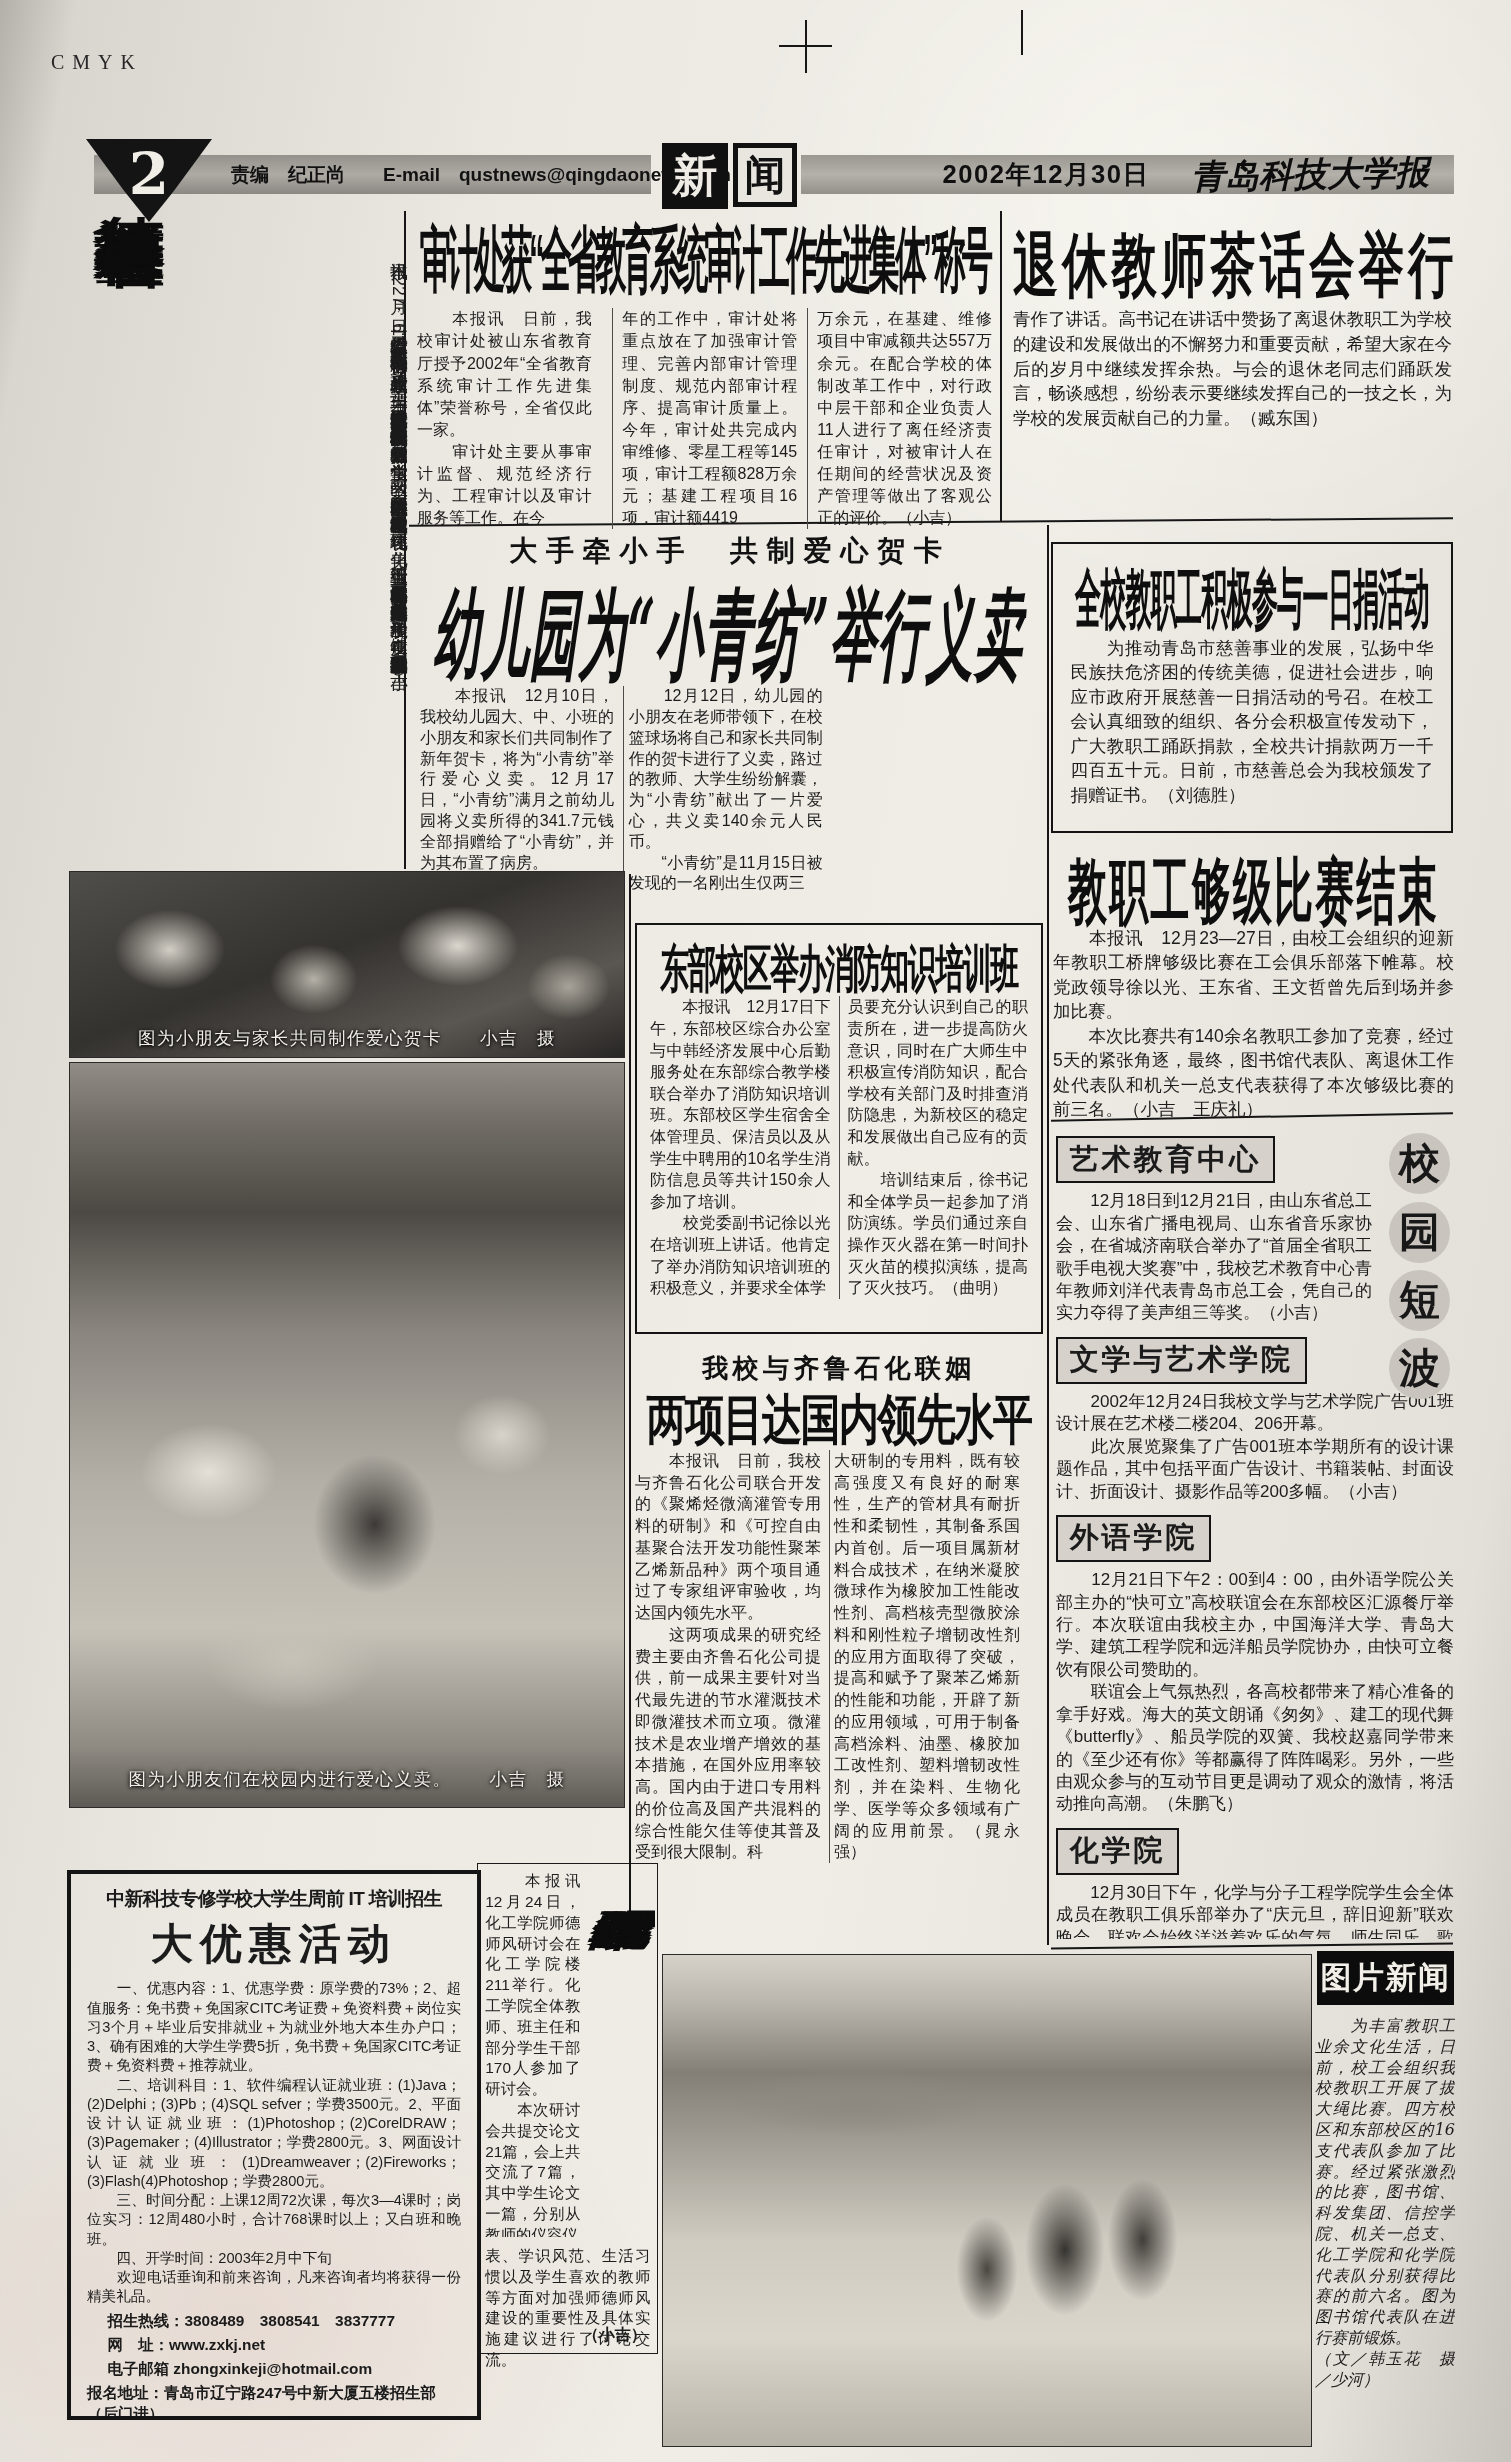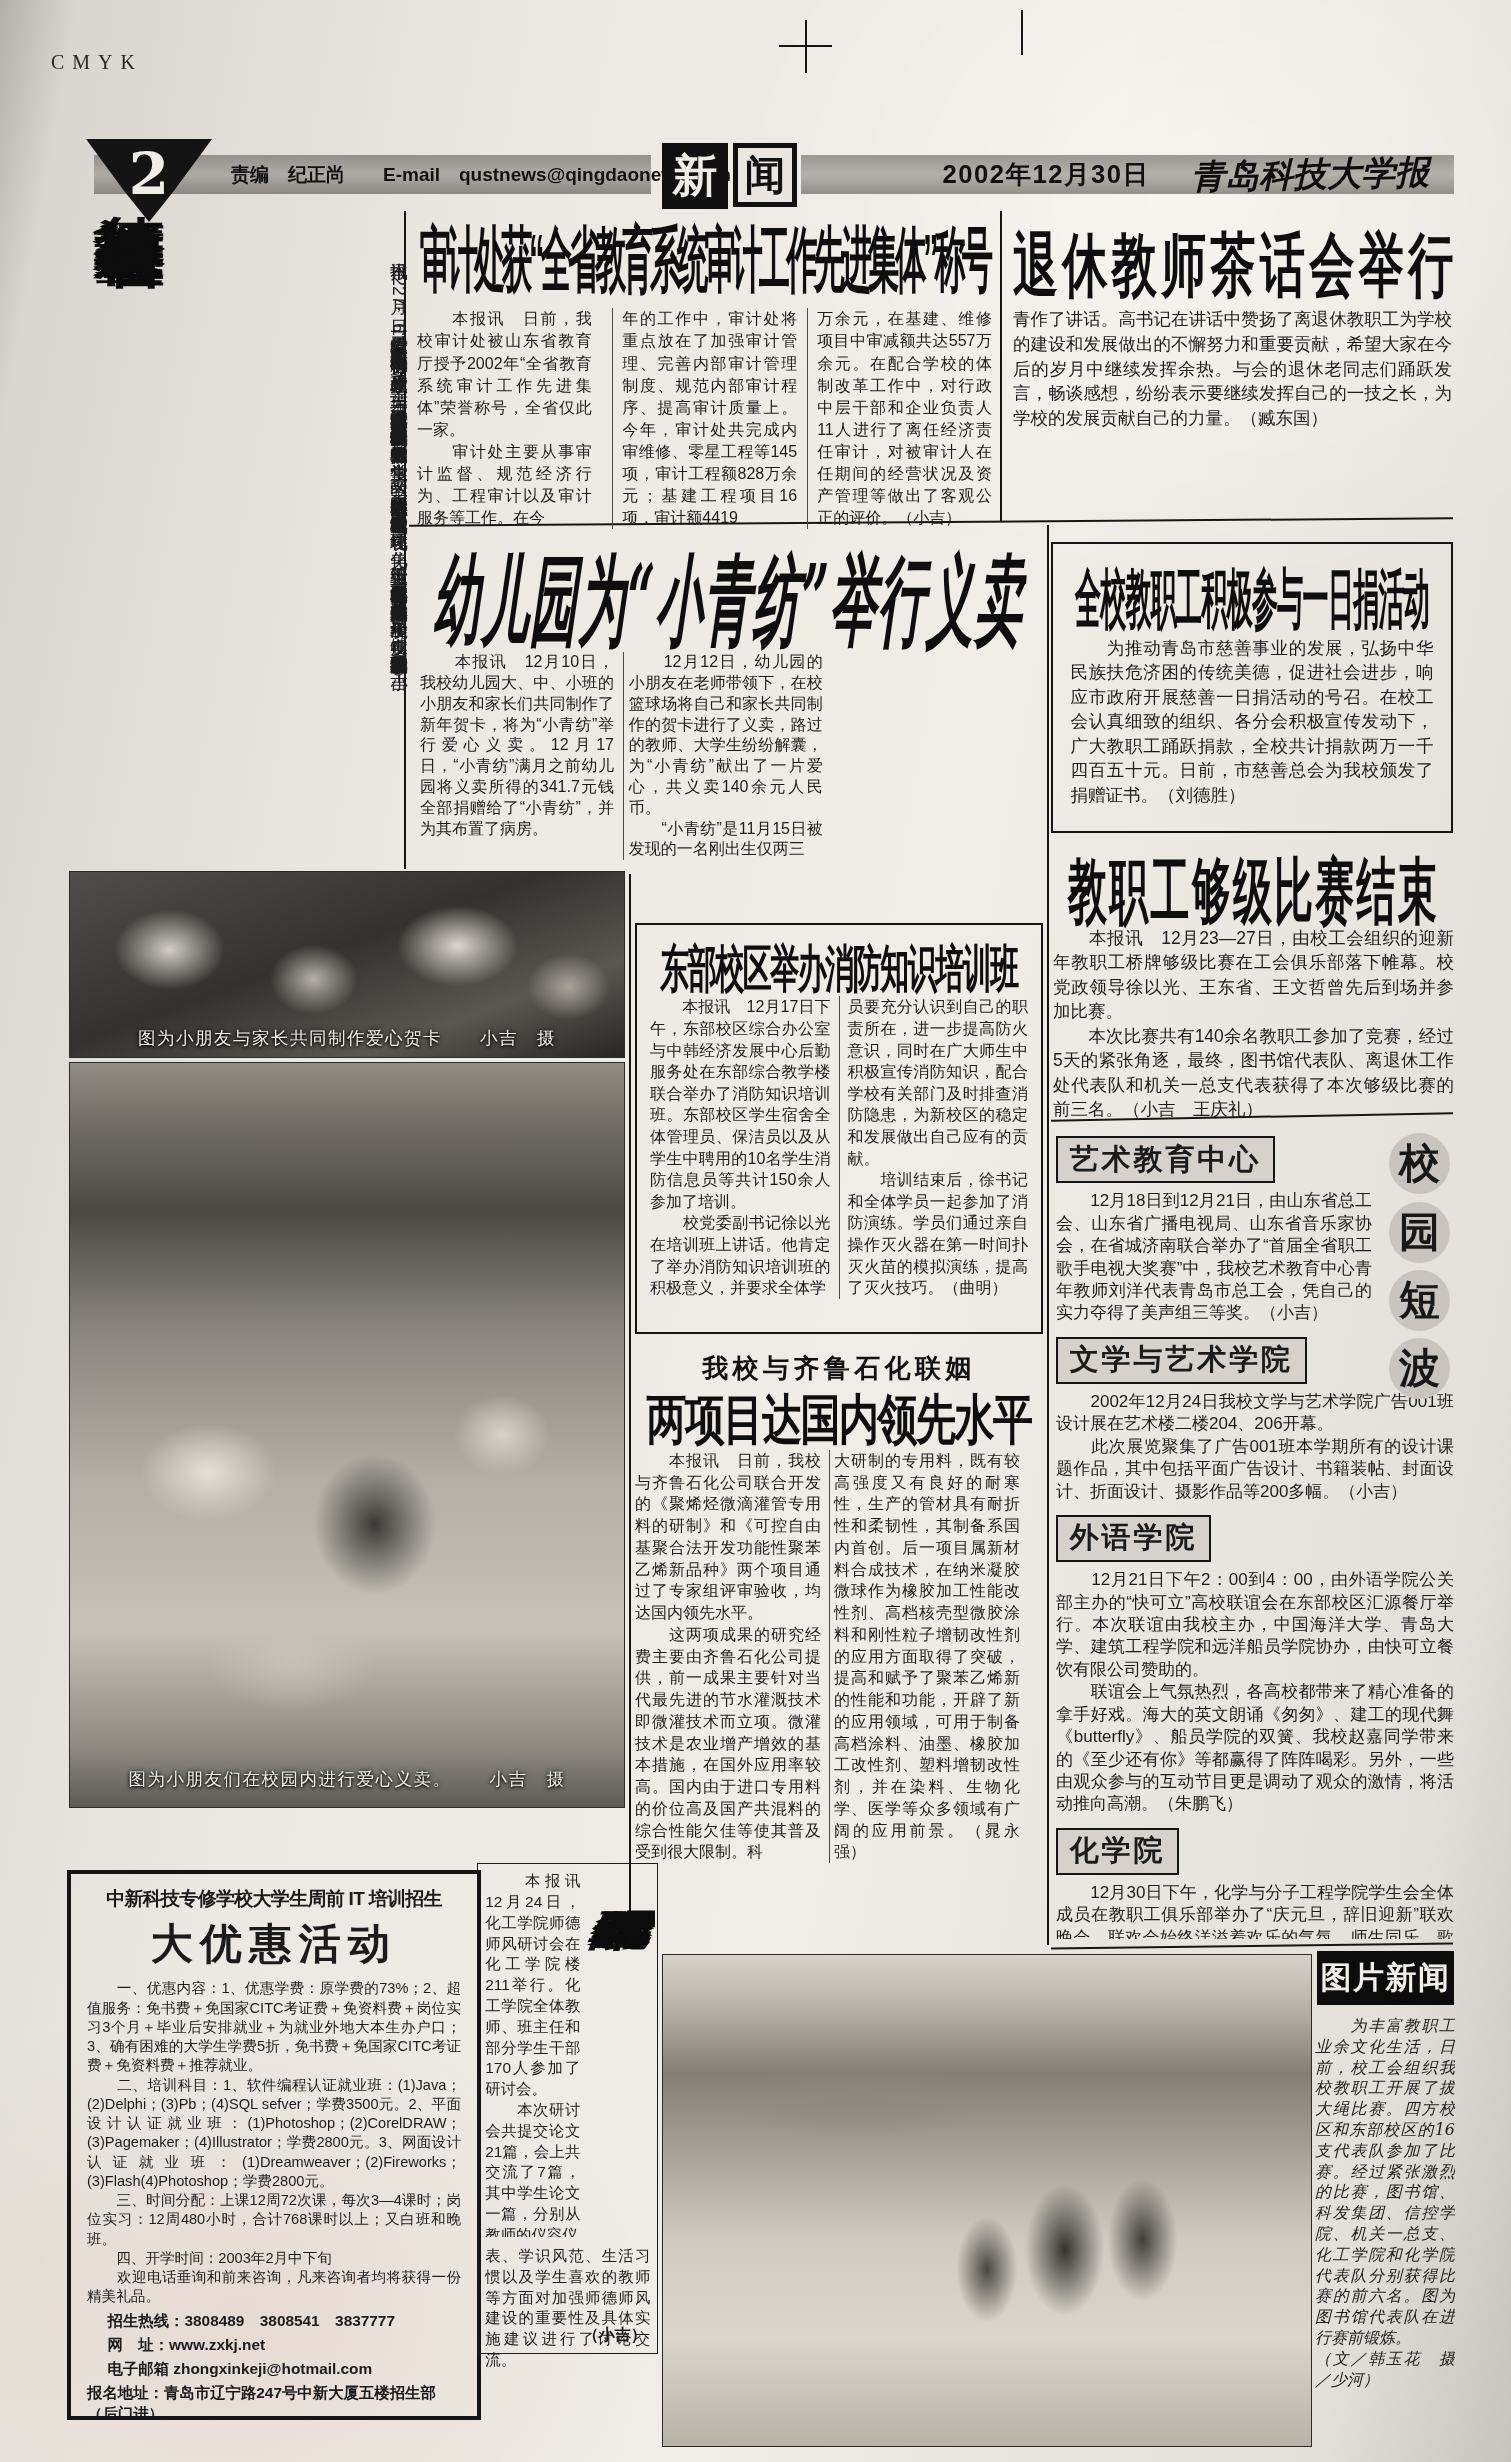--- a/index.html
+++ b/index.html
@@ -82,20 +82,21 @@
 </div>
 
 <div class="abs" style="left:1013px;top:209px;width:439px">
   <div class="hw" style="height:76px;margin-top:10.2px">
     <span class="sy" style="font-size:45px;letter-spacing:4.4px;transform:scaleY(1.55)">退休教师茶话会举行</span>
   </div>
   <div class="bt" style="font-size:17.5px;line-height:1.42;margin-top:11.7px">青作了讲话。高书记在讲话中赞扬了离退休教职工为学校的建设和发展做出的不懈努力和重要贡献，希望大家在今后的岁月中继续发挥余热。与会的退休老同志们踊跃发言，畅谈感想，纷纷表示要继续发挥自己的一技之长，为学校的发展贡献自己的力量。（臧东国）</div>
 </div>
 
 <div class="abs" style="left:420px;top:532px;width:620px">
+  <div class="kickr" style="font-size:28px;letter-spacing:8.8px;height:34px">大手牵小手　共制爱心贺卡</div>
   <div class="hw" style="height:107px;margin-top:4.4px">
     <span class="sy serifb" style="font-size:47px;font-style:italic;letter-spacing:1.5px;transform:scaleY(2.1) skewX(-3deg)">幼儿园为“小青纺”举行义卖</span>
   </div>
   <div class="cols" style="margin-top:8.8px">
     <div class="bt" style="width:194px;font-size:16px;line-height:1.3;padding-right:8.8px">　　本报讯　12月10日，我校幼儿园大、中、小班的小朋友和家长们共同制作了新年贺卡，将为“小青纺”举行爱心义卖。12月17日，“小青纺”满月之前幼儿园将义卖所得的341.7元钱全部捐赠给了“小青纺”，并为其布置了病房。</div>
     <div class="bt" style="width:194px;font-size:16px;line-height:1.3;padding:0 5px">　　12月12日，幼儿园的小朋友在老师带领下，在校篮球场将自己和家长共同制作的贺卡进行了义卖，路过的教师、大学生纷纷解囊，为“小青纺”献出了一片爱心，共义卖140余元人民币。
 　　“小青纺”是11月15日被发现的一名刚出生仅两三</div>
   </div>
 </div>
 

